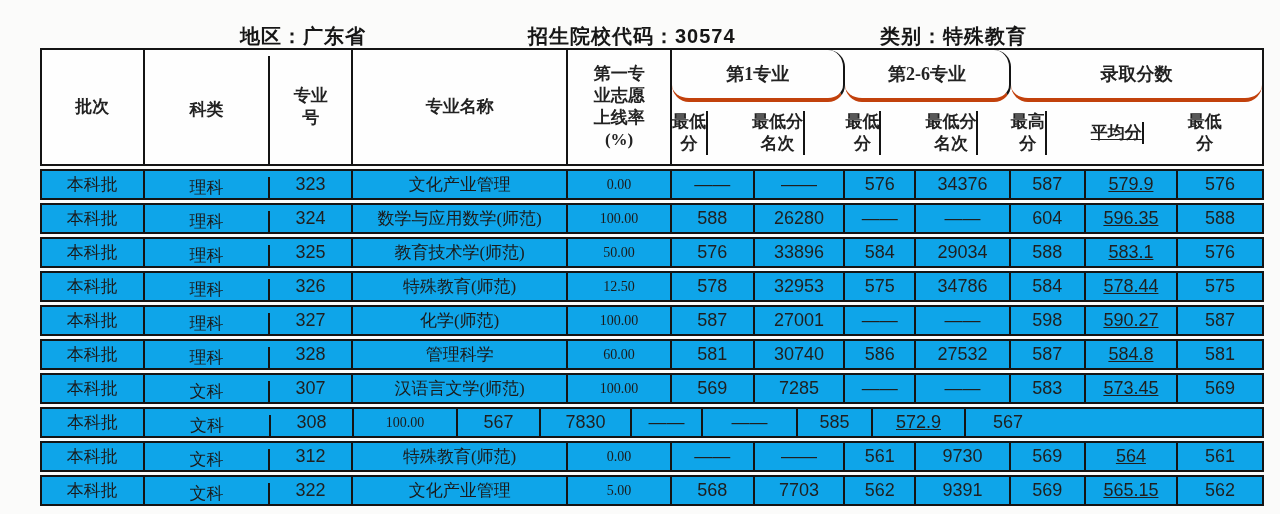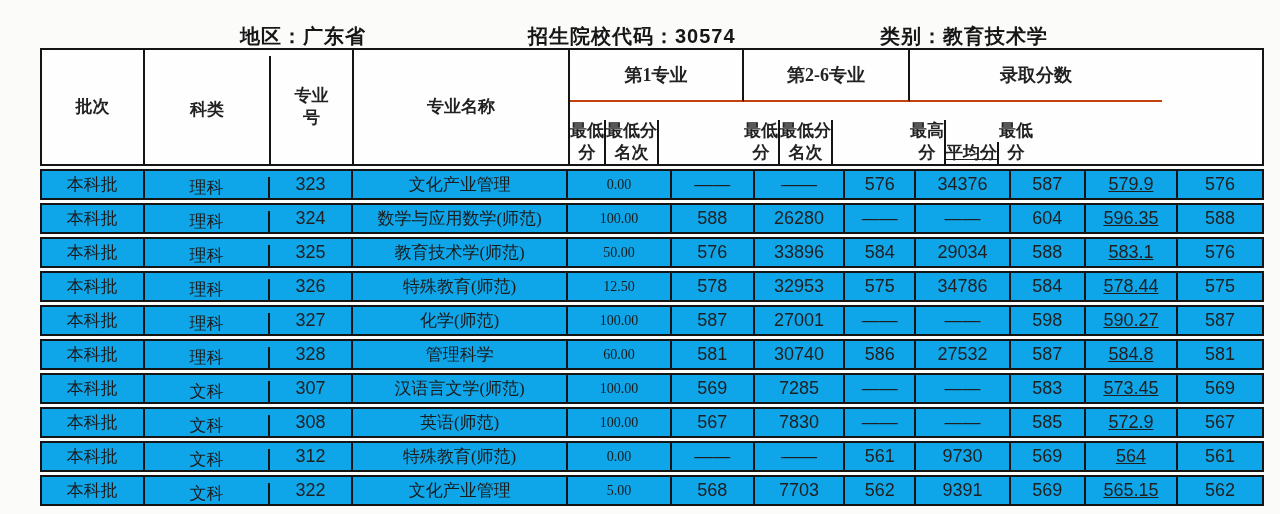--- a/index.html
+++ b/index.html
@@ -31,25 +31,25 @@
   }
   .hcell{
     box-sizing:border-box;border-right:2px solid #141414;
     display:flex;align-items:center;justify-content:center;
     text-align:center;font-size:17px;font-weight:600;line-height:1.3;
     white-space:pre-line;color:#222;
   }
   .grp{box-sizing:border-box;display:flex;flex-direction:column;}
   .glabel{
     box-sizing:border-box;height:52px;border-right:2px solid #141414;
-    border-bottom:2px solid #c2410c;
+    border-bottom:4px solid #c2410c;
     display:flex;align-items:center;justify-content:center;
-    font-size:18px;font-weight:600;color:#222;
-  }
-  .gsub{display:flex;flex:1;align-items:flex-end;}
+    font-size:18px;font-weight:600;color:#222;border-radius:17px;
+  }
+  .gsub{display:flex;flex:1;align-items:center;gap:44px;}
   .gsub .hcell{flex:0 1 auto;}
   .noline{border-right:none !important;font-family:Liberation Mono, monospace;}
 
   
   .row{
     display:flex;height:31px;border:2px solid #141414;margin-top:3px;
     background:#0ea5e9;box-sizing:border-box;align-items:stretch;
   }
   .cell{
     box-sizing:border-box;border-right:2px solid #141414;
@@ -76,31 +76,35 @@
   .w1{flex:0 1 174px;}
   .w2{flex:0 1 166px;}
   .w3{flex:0 1 252px;}
 </style>
 </head>
 <body>
 
 <div class="meta">
   <span class="m-region">地区：广东省</span>
   <span class="m-code">招生院校代码：30574</span>
-  <span class="m-category">类别：教育技术学</span>
+  <span class="m-category">类别：特殊教育</span>
 </div>
 
 <div class="tbl">
 
   <div class="hdr">
     <div class="hcell cn c0">批次</div>
     <div class="hcell cn c1">科类</div>
     <div class="hcell cn c2">专业
 号</div>
     <div class="hcell cn c3">专业名称</div>
+    <div class="hcell cn c4">第一专
+业志愿
+上线率
+(%)</div>
 
     <div class="grp w1">
       <div class="glabel">第1专业</div>
       <div class="gsub">
         <div class="hcell cn c5">最低
 分</div>
         <div class="hcell cn c6">最低分
 名次</div>
       </div>
     </div>
@@ -229,21 +233,20 @@
     <div class="cell num c8">——</div>
     <div class="cell num c9">583</div>
     <div class="cell num c10">573.45</div>
     <div class="cell num c11 noline">569</div>
   </div>
 
   <div class="row">
     <div class="cell cn c0">本科批</div>
     <div class="cell cn c1">文科</div>
     <div class="cell num c2">308</div>
-    <div class="cell cn c3">英语(师范)</div>
     <div class="cell pct c4">100.00</div>
     <div class="cell num c5">567</div>
     <div class="cell num c6">7830</div>
     <div class="cell num c7">——</div>
     <div class="cell num c8">——</div>
     <div class="cell num c9">585</div>
     <div class="cell num c10">572.9</div>
     <div class="cell num c11 noline">567</div>
   </div>
 

